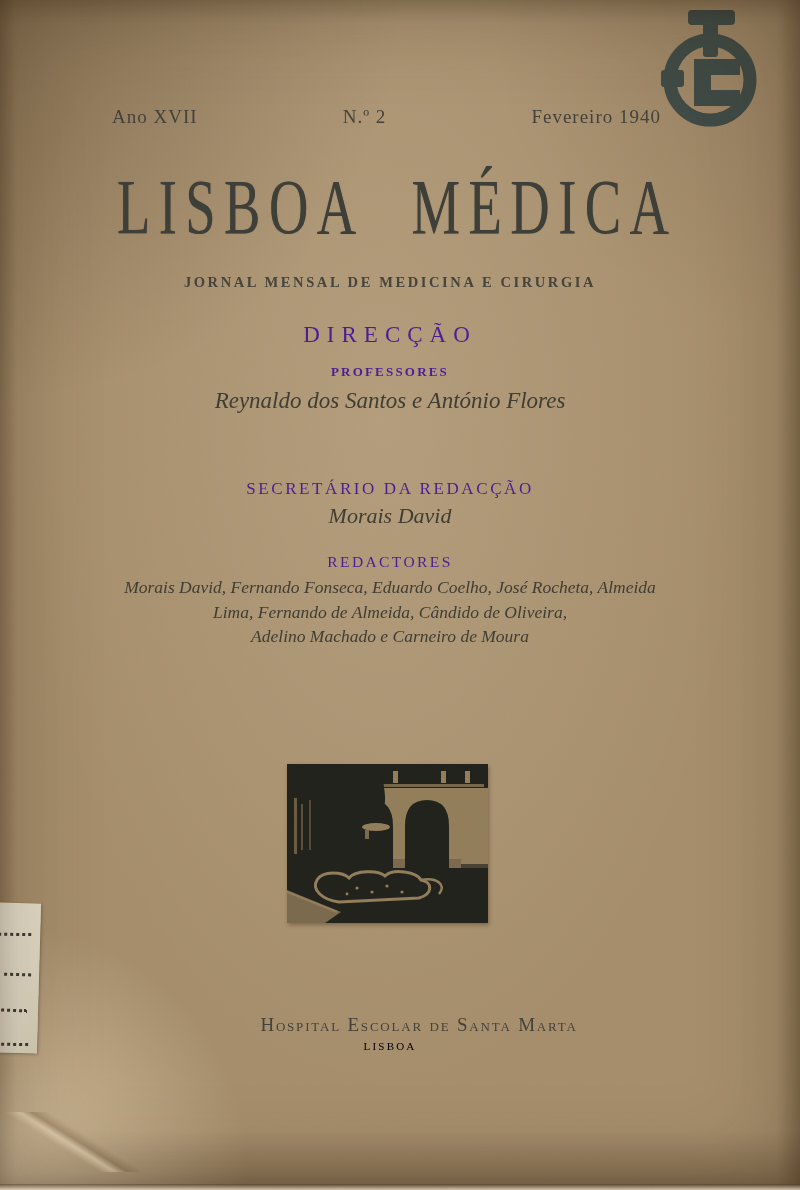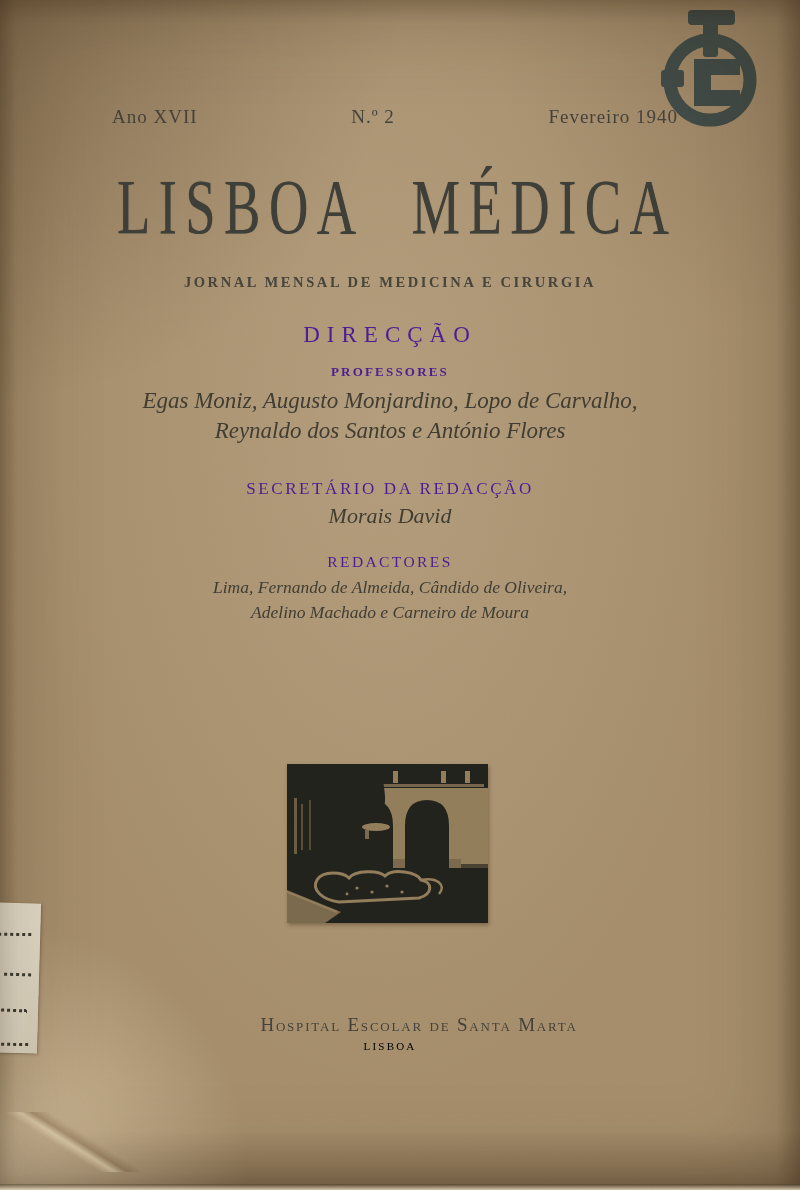--- a/index.html
+++ b/index.html
@@ -19,21 +19,21 @@
     color:#3f3d35;
   }
   .vignette{position:absolute;inset:0;pointer-events:none;
     box-shadow:inset 0 0 95px rgba(55,38,16,0.38), inset 0 0 18px rgba(55,38,16,0.18);}
   .bottom-paper-edge{position:absolute;left:0;right:0;bottom:0;height:6px;
     background:linear-gradient(180deg, rgba(40,24,8,0.35), rgba(246,235,210,0.75));}
   .grain{position:absolute;inset:0;opacity:0.14;pointer-events:none;}
 
   .txt{position:absolute;left:0;width:780px;text-align:center;}
 
-  .header-row{position:absolute;top:106px;left:112px;right:122px;
+  .header-row{position:absolute;top:106px;left:112px;right:139px;
     display:flex;justify-content:space-between;align-items:baseline;
     font-size:19px;letter-spacing:1px;color:#45423a;}
 
   .title{top:166px;font-size:78px;line-height:1.04;letter-spacing:12px;word-spacing:40px;
     color:#3e3f39;transform:scaleX(0.70);transform-origin:390px 0;white-space:nowrap;
     text-shadow:0 0 1px rgba(62,63,57,0.55);}
 
   .subtitle{top:274px;font-size:14.5px;font-weight:bold;letter-spacing:2.6px;color:#46443b;}
 
   .sec-heading{color:#4c1d95;}
@@ -95,29 +95,29 @@
   <span>N.º 2</span>
   <span>Fevereiro 1940</span>
 </div>
 
 <div class="txt title">LISBOA MÉDICA</div>
 <div class="txt subtitle">JORNAL MENSAL DE MEDICINA E CIRURGIA</div>
 
 <div class="txt sec-heading direccao">DIRECÇÃO</div>
 <div class="txt sec-heading professores">PROFESSORES</div>
 <div class="txt dir-names">
-  <div>Egas Moniz, Augusto Monjardino, Lopo de Carvalho,</div>
   <div>Reynaldo dos Santos e António Flores</div>
 </div>
 
 <div class="txt sec-heading secretario">SECRETÁRIO DA REDACÇÃO</div>
 <div class="txt secretario-name">Morais David</div>
 
 <div class="txt sec-heading redactores">REDACTORES</div>
 <div class="txt red-names">
+  <div>Morais David, Fernando Fonseca, Eduardo Coelho, José Rocheta, Almeida</div>
   <div>Lima, Fernando de Almeida, Cândido de Oliveira,</div>
   <div>Adelino Machado e Carneiro de Moura</div>
 </div>
 
 <svg class="engraving" viewBox="0 0 201 159" aria-hidden="true">
   <rect width="201" height="159" fill="#23231d"></rect>
 
   <rect x="50" y="24" width="151" height="80" fill="#937e5c"></rect>
 
   <path d="M62,104 L62,62 Q62,36 84,36 Q106,36 106,62 L106,104 Z" fill="#23231d"></path>

